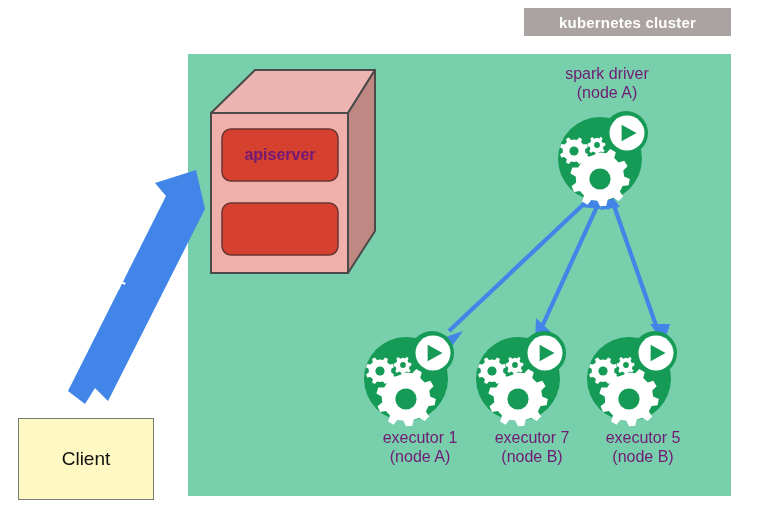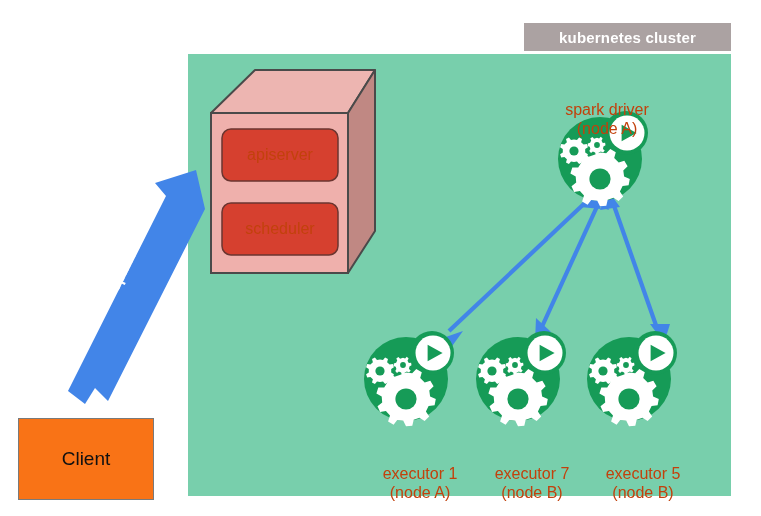--- a/index.html
+++ b/index.html
@@ -7,52 +7,51 @@
        font-family:"Liberation Sans","DejaVu Sans",sans-serif;}
 
   .stage{position:absolute;left:0;top:0;width:761px;height:516px;}
 
   
   #cluster-banner{
     position:absolute;left:524px;top:8px;width:207px;height:28px;
     background:#ABA2A2;color:#ffffff;font-weight:bold;font-size:15px;
     display:flex;align-items:center;justify-content:center;
     letter-spacing:.2px;
-    margin-top:15px;
   }
 
   
   #cluster-panel{
     position:absolute;left:188px;top:54px;width:543px;height:442px;
     background:#78CFAC;
   }
 
   
   #client-box{
     position:absolute;left:18px;top:418px;width:134px;height:80px;
-    background:#f97316;border:1.5px solid #7a7a7a;
+    background:#fef9c3;border:1.5px solid #7a7a7a;
     display:flex;align-items:center;justify-content:center;
     font-size:19px;color:#111111;
   }
 
   
   #art{position:absolute;left:0;top:0;width:761px;height:516px;overflow:visible;}
 
   
   .node-label{
-    position:absolute;text-align:center;color:#c2410c;font-size:16px;
-    line-height:19px;white-space:pre-line;margin-top:36px;
+    position:absolute;text-align:center;color:#701a75;font-size:16px;
+    line-height:19px;white-space:pre-line;
   }
   #label-driver{left:527px;top:64px;width:160px;}
   #label-exec-1{left:340px;top:428px;width:160px;}
   #label-exec-2{left:452px;top:428px;width:160px;}
   #label-exec-3{left:563px;top:428px;width:160px;}
 
   .box-label{
-    position:absolute;color:#c2410c;font-weight:normal;font-size:16px;
+    position:absolute;color:#701a75;font-weight:bold;font-size:16px;
     display:flex;align-items:center;justify-content:center;
   }
   #label-apiserver{left:222px;top:129px;width:116px;height:52px;}
   #label-scheduler{left:222px;top:203px;width:116px;height:52px;}
 
   
   #label-spark-submit{
     position:absolute;left:68px;top:236px;width:130px;height:22px;
     color:#ffffff;font-weight:bold;font-size:15px;
     display:flex;align-items:center;justify-content:center;
@@ -177,21 +176,20 @@
     </g>
     <g>
       <use href="#clusternode" x="518" y="375"></use>
     </g>
     <g>
       <use href="#clusternode" x="629" y="375"></use>
     </g>
   </svg>
 
   <div id="label-apiserver" class="box-label">apiserver</div>
-  <div id="label-scheduler" class="box-label">scheduler</div>
 
   <div id="label-spark-submit">spark-submit</div>
 
   <div id="label-driver" class="node-label">spark driver
 (node A)</div>
 
   <div id="label-exec-1" class="node-label">executor 1
 (node A)</div>
   <div id="label-exec-2" class="node-label">executor 7
 (node B)</div>

